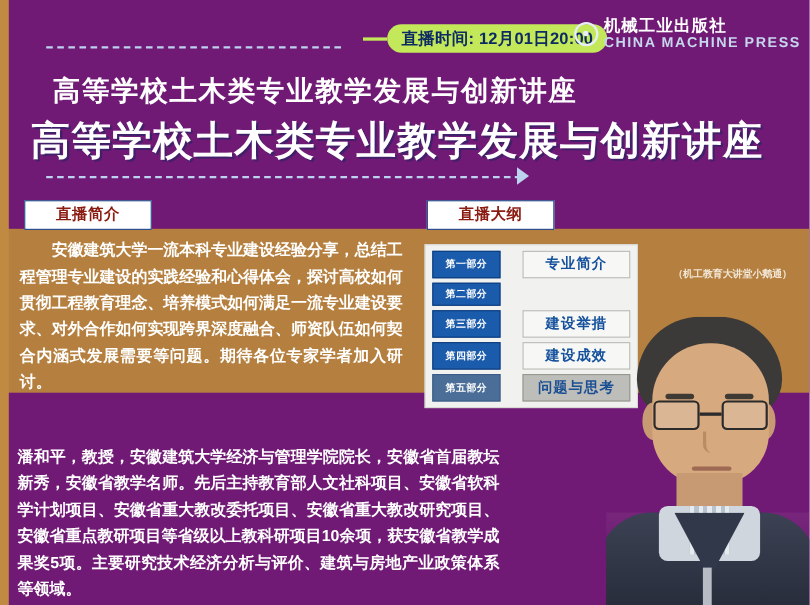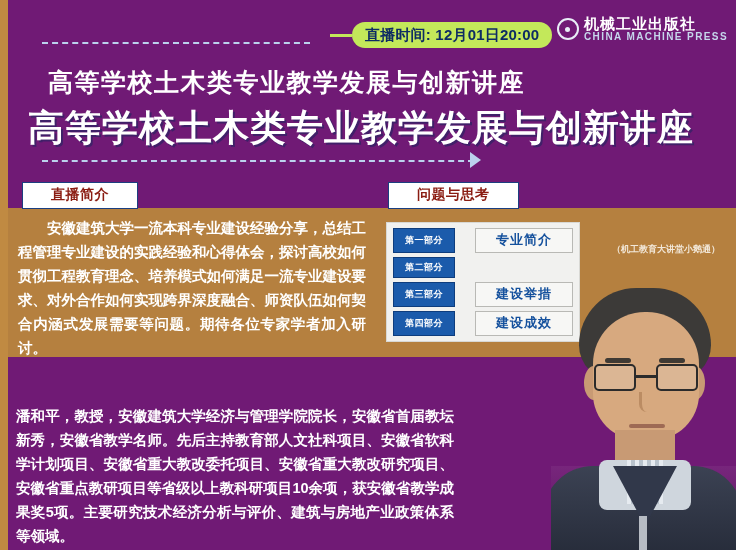--- a/index.html
+++ b/index.html
@@ -59,21 +59,21 @@
     left: 50%; top: 50%; width: 5px; height: 5px;
     margin: -2.5px 0 0 -2.5px;
     background: #e8eef7; border-radius: 50%;
   }
   .logo-text { line-height: 1.05; }
   .logo-cn {
     color: #ffffff; font-size: 15px; font-weight: bold;
     letter-spacing: 1px; white-space: nowrap;
   }
   .logo-en {
-    color: #c6d6ec; font-size: 10px; font-weight: bold;
+    color: #c6d6ec; font-size: 13px; font-weight: bold;
     letter-spacing: 1.4px; white-space: nowrap;
   }
 
   
   .dash-line {
     position: absolute;
     height: 0; border-top: 2px dashed #bcd2ee;
     z-index: 4;
   }
   .dash-top { left: 42px; top: 42px; width: 268px; }
@@ -331,41 +331,45 @@
     </div>
   </div>
 
   <div class="dash-line dash-top"></div>
   <div class="title-sub">高等学校土木类专业教学发展与创新讲座</div>
   <div class="title-main">高等学校土木类专业教学发展与创新讲座</div>
   <div class="dash-line dash-bot"></div>
   <div class="dash-arrow"></div>
 
   <div class="chip chip-intro">直播简介</div>
-  <div class="chip chip-outline">问题与思考</div>
+  <div class="chip chip-outline">直播大纲</div>
 
   <div class="band"></div>
 
   <div class="intro-text">安徽建筑大学一流本科专业建设经验分享，总结工程管理专业建设的实践经验和心得体会，探讨高校如何贯彻工程教育理念、培养模式如何满足一流专业建设要求、对外合作如何实现跨界深度融合、师资队伍如何契合内涵式发展需要等问题。期待各位专家学者加入研讨。</div>
 
   <div class="outline-box">
     <div class="outline-row">
       <div class="ol-part">第一部分</div>
       <div class="ol-title">专业简介</div>
     </div>
     <div class="outline-row">
       <div class="ol-part">第二部分</div>
     </div>
     <div class="outline-row">
       <div class="ol-part">第三部分</div>
       <div class="ol-title">建设举措</div>
     </div>
     <div class="outline-row">
       <div class="ol-part">第四部分</div>
       <div class="ol-title">建设成效</div>
+    </div>
+    <div class="outline-row dim">
+      <div class="ol-part">第五部分</div>
+      <div class="ol-title">问题与思考</div>
     </div>
   </div>
 
   <div class="qr-caption">
     <div>（机工教育大讲堂小鹅通）</div>
   </div>
 
   <div class="speaker-bio">潘和平，教授，安徽建筑大学经济与管理学院院长，安徽省首届教坛新秀，安徽省教学名师。先后主持教育部人文社科项目、安徽省软科学计划项目、安徽省重大教改委托项目、安徽省重大教改研究项目、安徽省重点教研项目等省级以上教科研项目10余项，获安徽省教学成果奖5项。主要研究技术经济分析与评价、建筑与房地产业政策体系等领域。</div>
 
   <div class="portrait">

